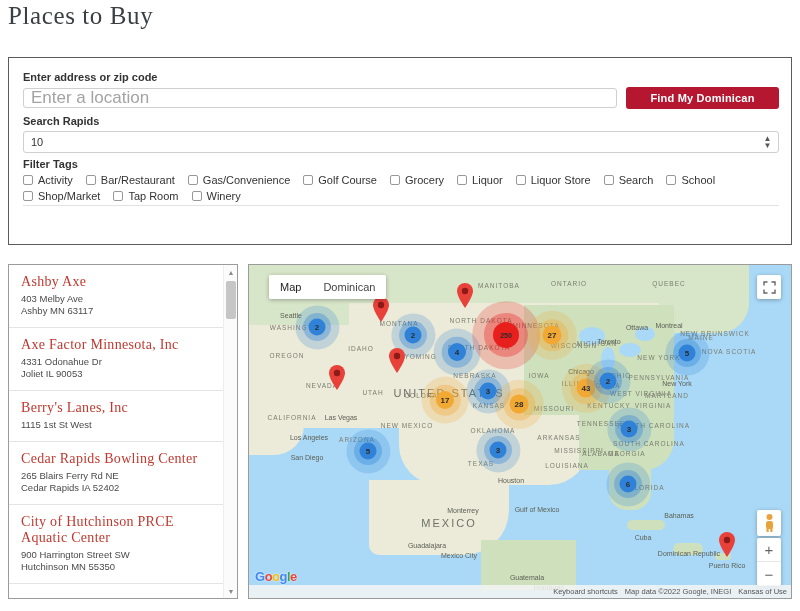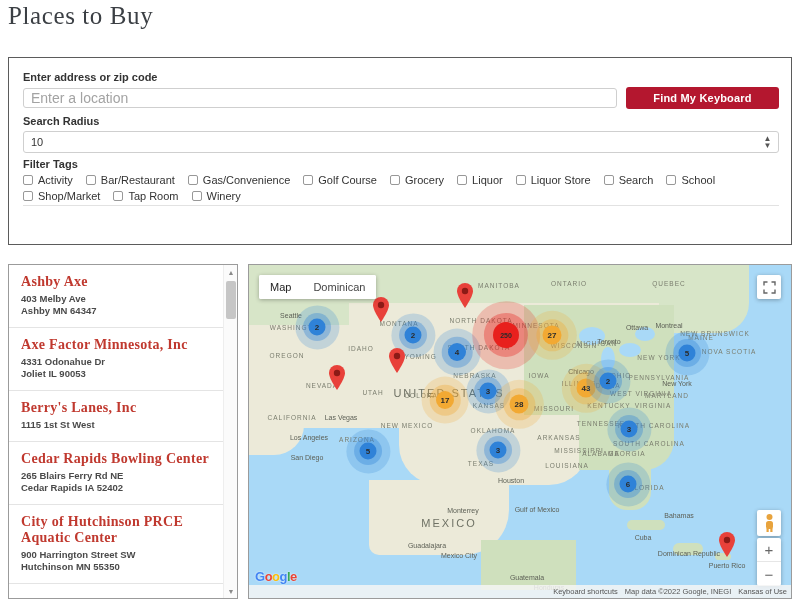--- a/index.html
+++ b/index.html
@@ -28,21 +28,21 @@
   }
   .field-label {
     font-size: 11px; font-weight: bold; color: #333;
     margin: 0 0 4px 0; display: block;
   }
   .row-addr { position: absolute; left: 14px; top: 13px; width: 756px; }
   .addr-line { display: flex; align-items: center; }
   .text-input {
     width: 594px; height: 20px;
     border: 1px solid #cfcfcf; border-radius: 3px;
-    background: #fff; font-size: 14px; color: #999;
+    background: #fff; font-size: 17px; color: #999;
     padding: 2px 7px; outline: none;
     font-family: "Liberation Sans", sans-serif;
   }
   .text-input::placeholder { color: #a3a3a3; }
   .btn-red {
     background: #b4172f; color: #fff; border: none; border-radius: 3px;
     font-size: 11px; font-weight: bold; cursor: pointer;
     font-family: "Liberation Sans", sans-serif;
     letter-spacing: .2px;
   }
@@ -91,21 +91,20 @@
     overflow: hidden;
   }
   .results-inner {
     position: absolute; left: 0; top: 0; right: 14px; bottom: 0;
     overflow: hidden;
   }
   .result-item {
     padding: 9px 12px 10px 12px;
     border-bottom: 1px solid #e4e4e4;
     cursor: pointer;
-    font-weight: bold;
   }
   .result-name {
     font-family: "Liberation Serif", serif;
     font-size: 14px; color: #c0392f; letter-spacing: .3px;
     line-height: 16px; margin-bottom: 3px;
   }
   .result-addr { font-size: 9.5px; color: #4a4a4a; line-height: 12px; }
 
   
   .sb-track {
@@ -151,21 +150,21 @@
   }
   .map-label.city {
     text-transform: none; letter-spacing: 0; color: #5c5f55; font-size: 7px;
   }
   .map-label.country {
     font-size: 11px; color: #6f7265; letter-spacing: 2px; font-weight: normal;
   }
 
   
   .maptype {
-    position: absolute; left: 10px; top: 10px;
+    position: absolute; left: 20px; top: 10px;
     display: flex; background: #fff;
     box-shadow: 0 1px 4px rgba(0,0,0,.3); border-radius: 2px;
     overflow: hidden; z-index: 40;
   }
   .maptype button {
     border: none; background: #fff; cursor: pointer;
     font-family: "Liberation Sans", sans-serif;
     font-size: 11px; color: #444; padding: 6px 11px;
   }
   .maptype button.active { color: #222; }
@@ -233,26 +232,26 @@
 <div class="page">
 
   <div class="page-title">Places to Buy</div>
 
   <div class="search-panel">
 
     <div class="row-addr">
       <label class="field-label">Enter address or zip code</label>
       <div class="addr-line">
         <input class="text-input" type="text" placeholder="Enter a location" style="">
-        <button class="btn-red btn-find">Find My Keyboard</button>
+        <button class="btn-red btn-find">Find My Dominican</button>
       </div>
     </div>
 
     <div class="row-radius">
-      <label class="field-label">Search Radius</label>
+      <label class="field-label">Search Rapids</label>
       <div class="select-wrap">
         <input class="num-input" type="text" value="10" style="">
         <div class="spinner">
           <i>▲</i>
           <i>▼</i>
         </div>
       </div>
     </div>
 
     <div class="row-tags">
@@ -312,21 +311,21 @@
     <div class="divider"></div>
 
     <button class="btn-red btn-search">Search</button>
   </div>
 
   <div class="results">
     <div class="results-inner" id="results-container">
         <div class="result-item">
           <div class="result-name">Ashby Axe</div>
           <div class="result-addr">403 Melby Ave</div>
-          <div class="result-addr">Ashby MN 64347</div>
+          <div class="result-addr">Ashby MN 63117</div>
         </div>
         <div class="result-item">
           <div class="result-name">Axe Factor Minnesota, Inc</div>
           <div class="result-addr">4331 Odonahue Dr</div>
           <div class="result-addr">Joliet IL 90053</div>
         </div>
         <div class="result-item">
           <div class="result-name">Berry's Lanes, Inc</div>
           <div class="result-addr">1115 1st St West</div>
         </div>

